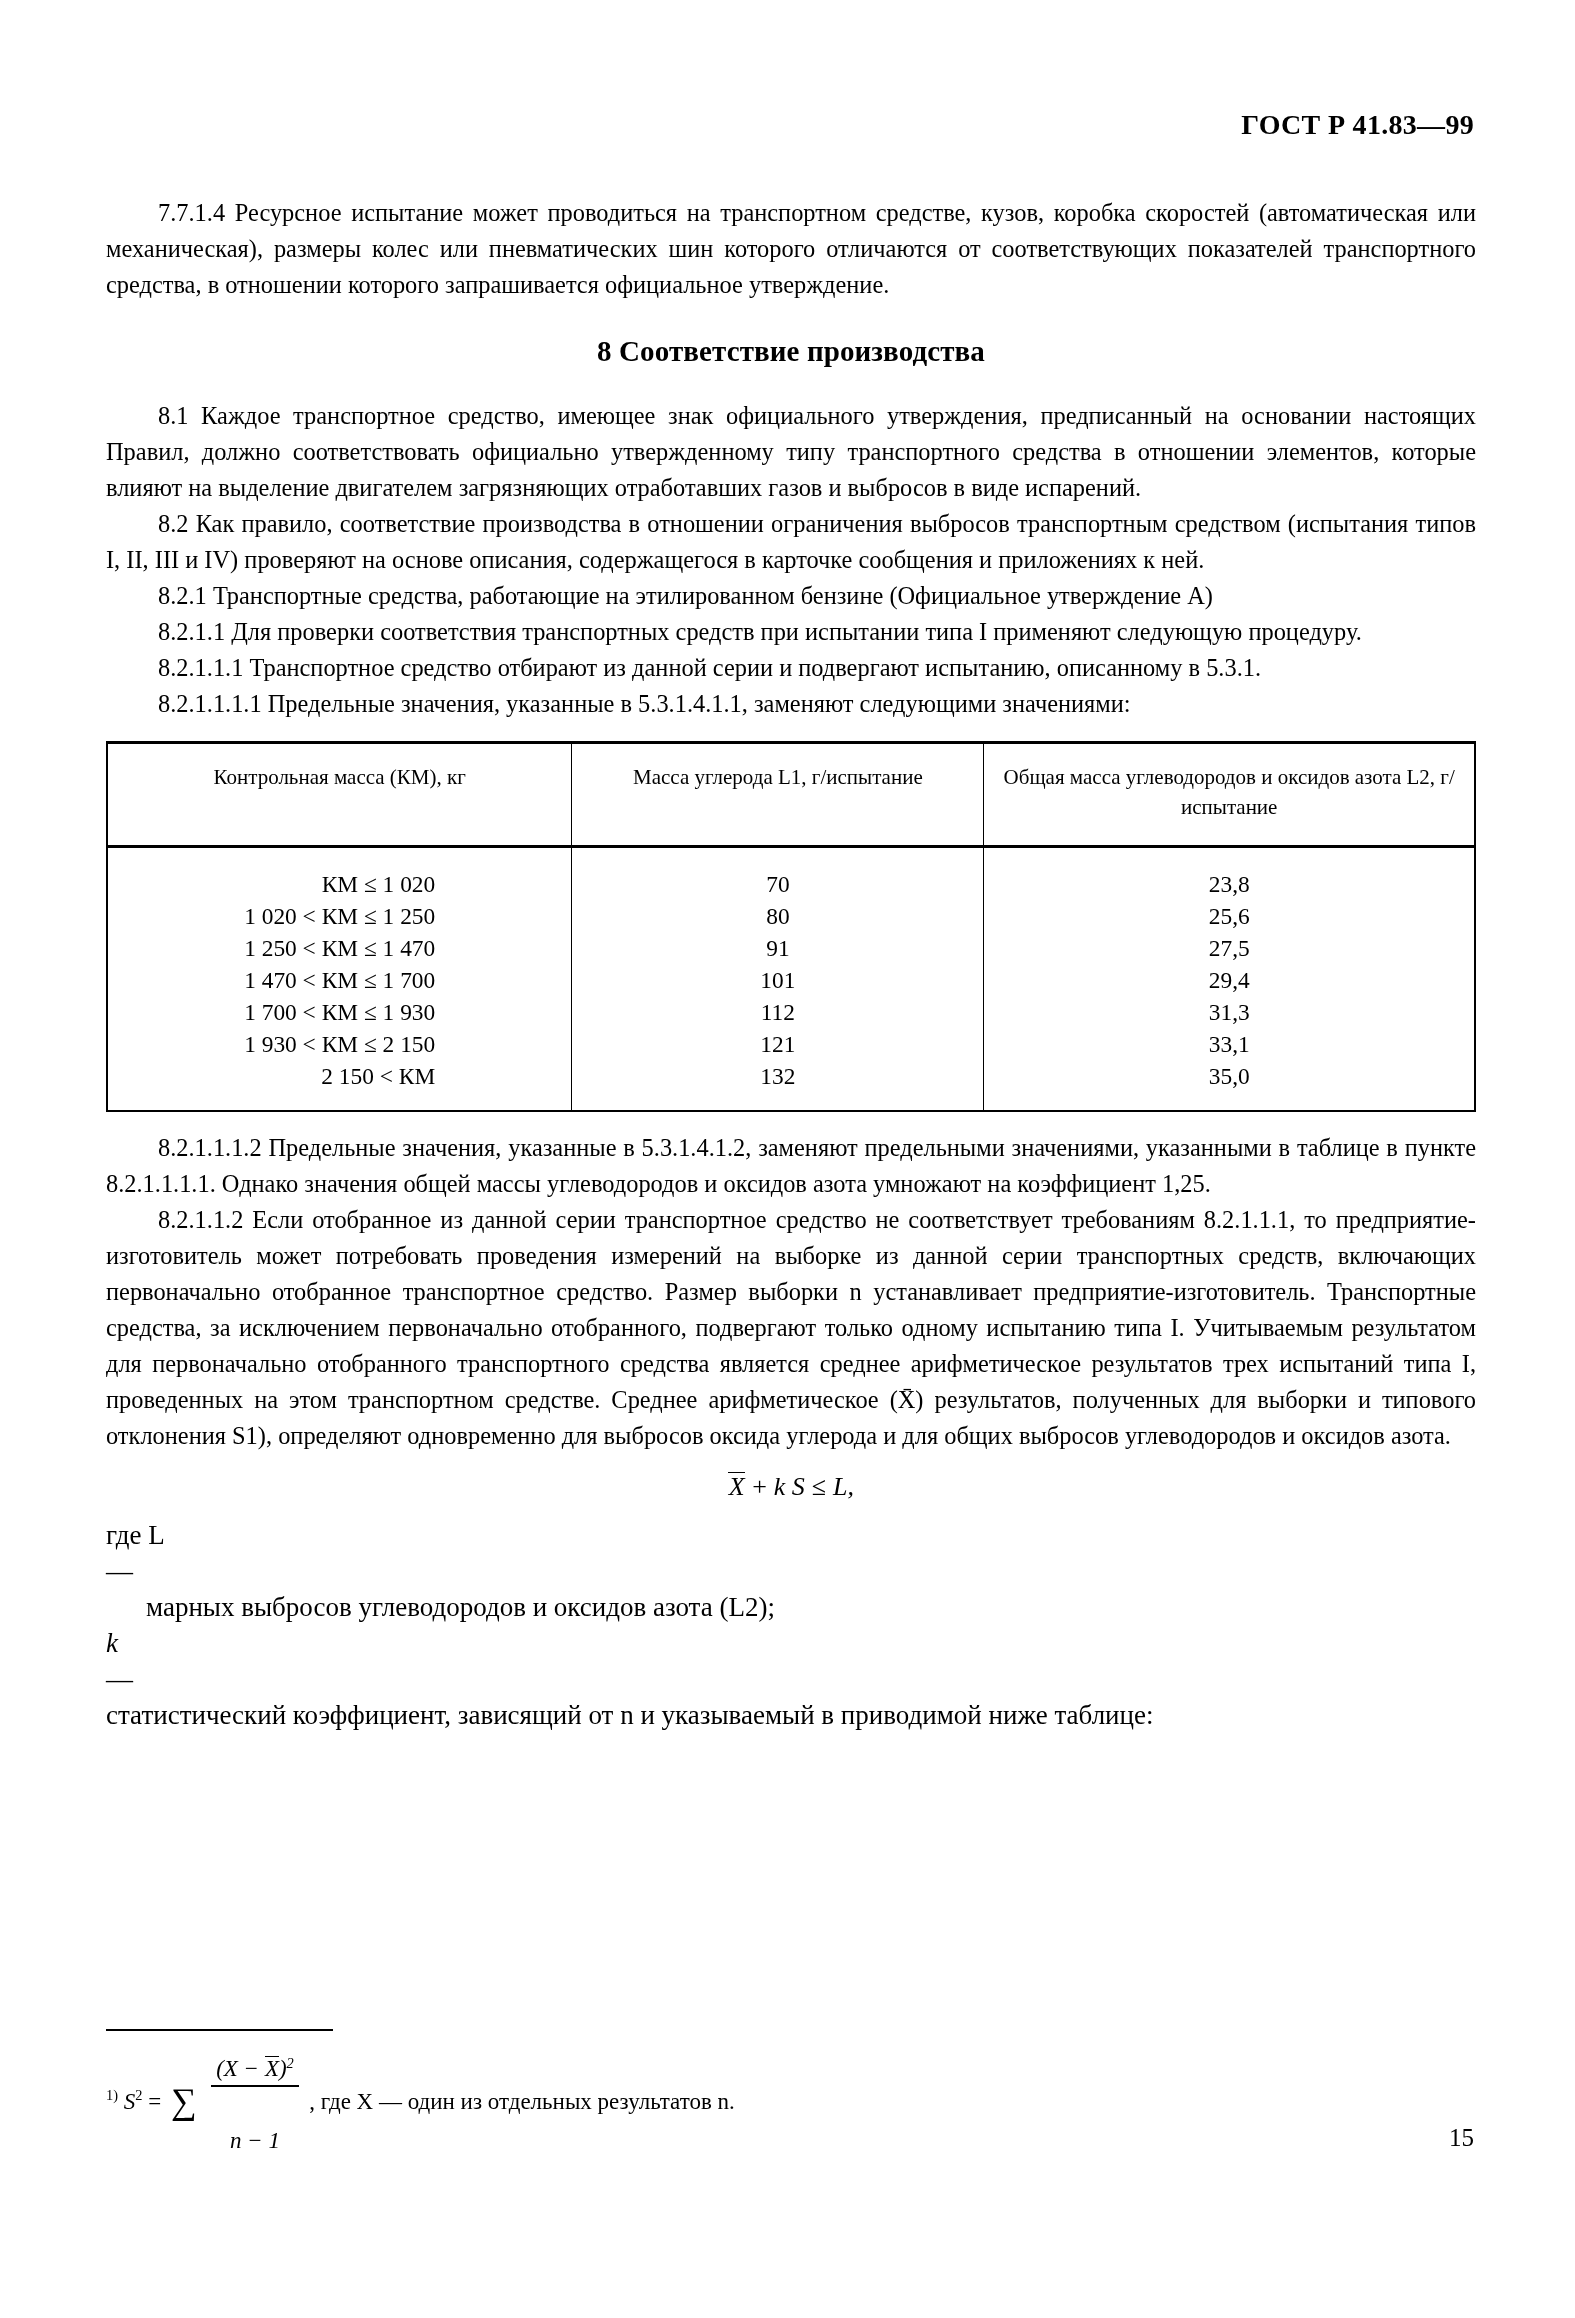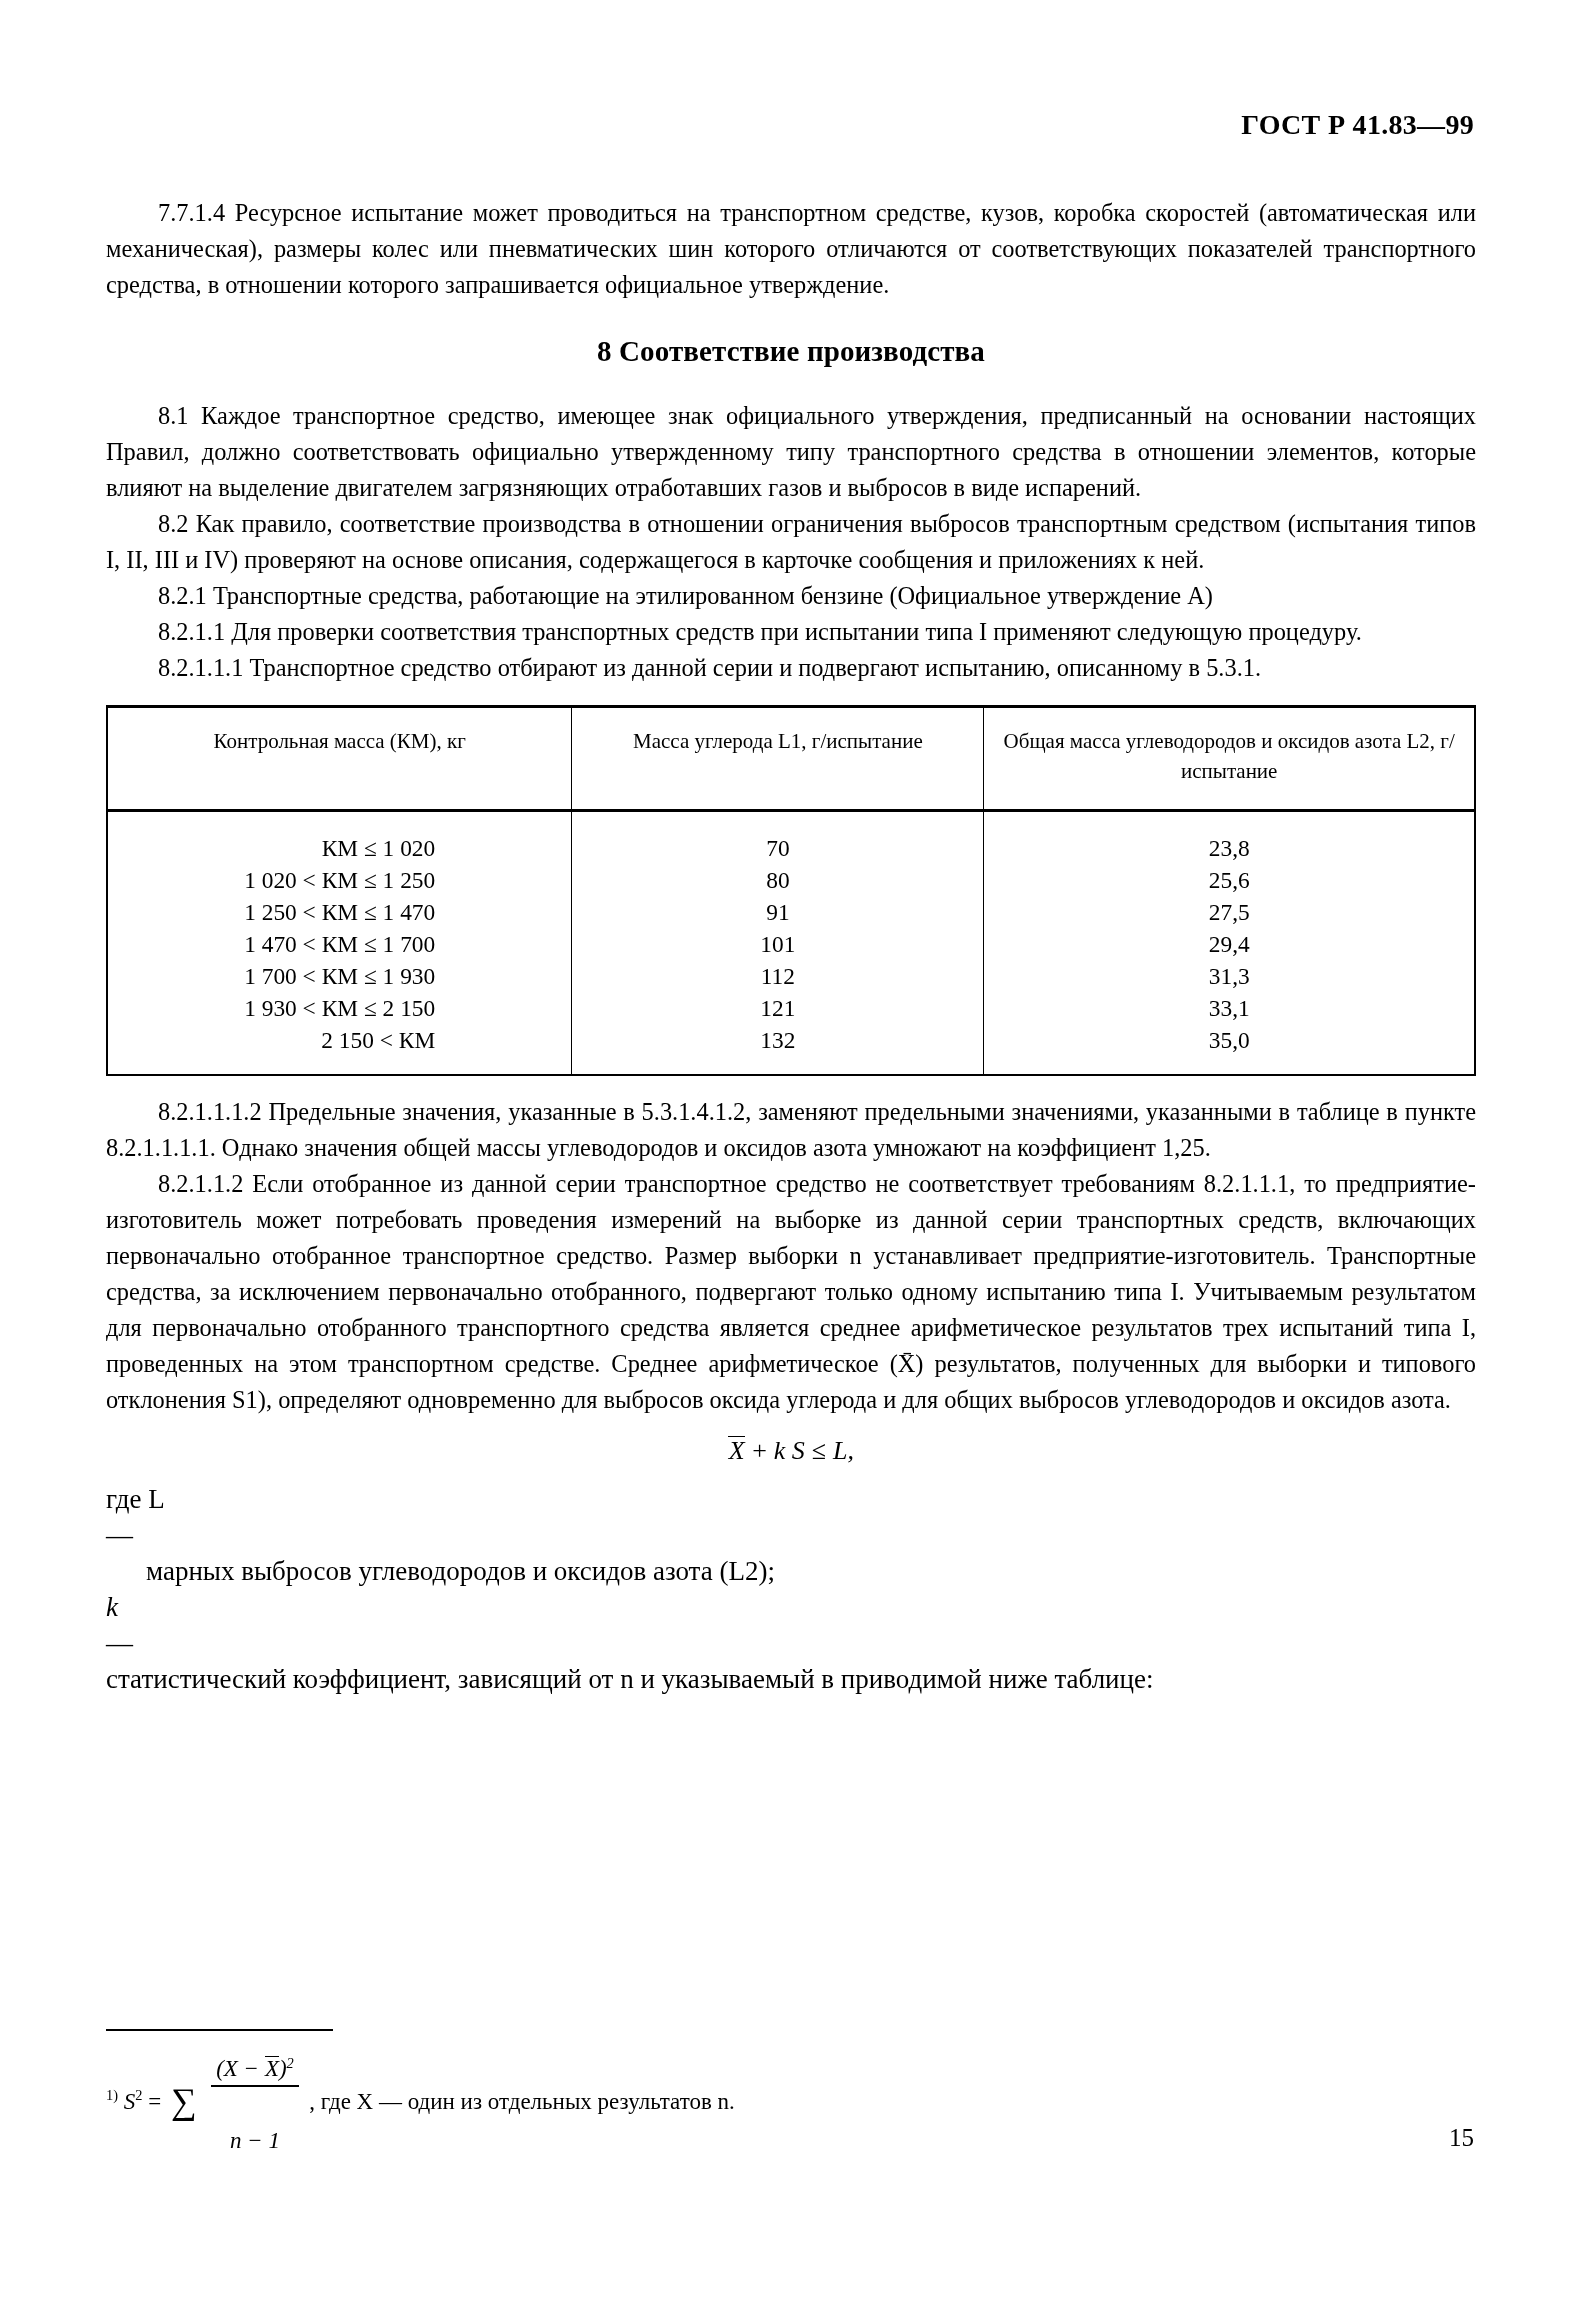--- a/index.html
+++ b/index.html
@@ -212,20 +212,21 @@
 
     <div class="gap-before-heading"></div>
     <h2 class="section">8 Соответствие производства</h2>
     <div class="gap-after-heading"></div>
 
     <p class="para">8.1 Каждое транспортное средство, имеющее знак официального утверждения, предписанный на основании настоящих Правил, должно соответствовать официально утвержденному типу транспортного средства в отношении элементов, которые влияют на выделение двигателем загрязняющих отработавших газов и выбросов в виде испарений.</p>
     <p class="para">8.2 Как правило, соответствие производства в отношении ограничения выбросов транспортным средством (испытания типов I, II, III и IV) проверяют на основе описания, содержащегося в карточке сообщения и приложениях к ней.</p>
     <p class="para">8.2.1 Транспортные средства, работающие на этилированном бензине (Официальное утверждение А)</p>
     <p class="para">8.2.1.1 Для проверки соответствия транспортных средств при испытании типа I применяют следующую процедуру.</p>
     <p class="para">8.2.1.1.1 Транспортное средство отбирают из данной серии и подвергают испытанию, описанному в 5.3.1.</p>
+    <p class="para">8.2.1.1.1.1 Предельные значения, указанные в 5.3.1.4.1.1, заменяют следующими значениями:</p>
 
     <div class="tbl-wrap">
       <table class="limits">
         <thead>
           <tr>
             <th class="col-km">Контрольная масса (КМ), кг</th>
             <th class="col-l1">Масса углерода L1, г/испытание</th>
             <th class="col-l2">Общая масса углеводородов и оксидов азота L2, г/испытание</th>
           </tr>
         </thead>

